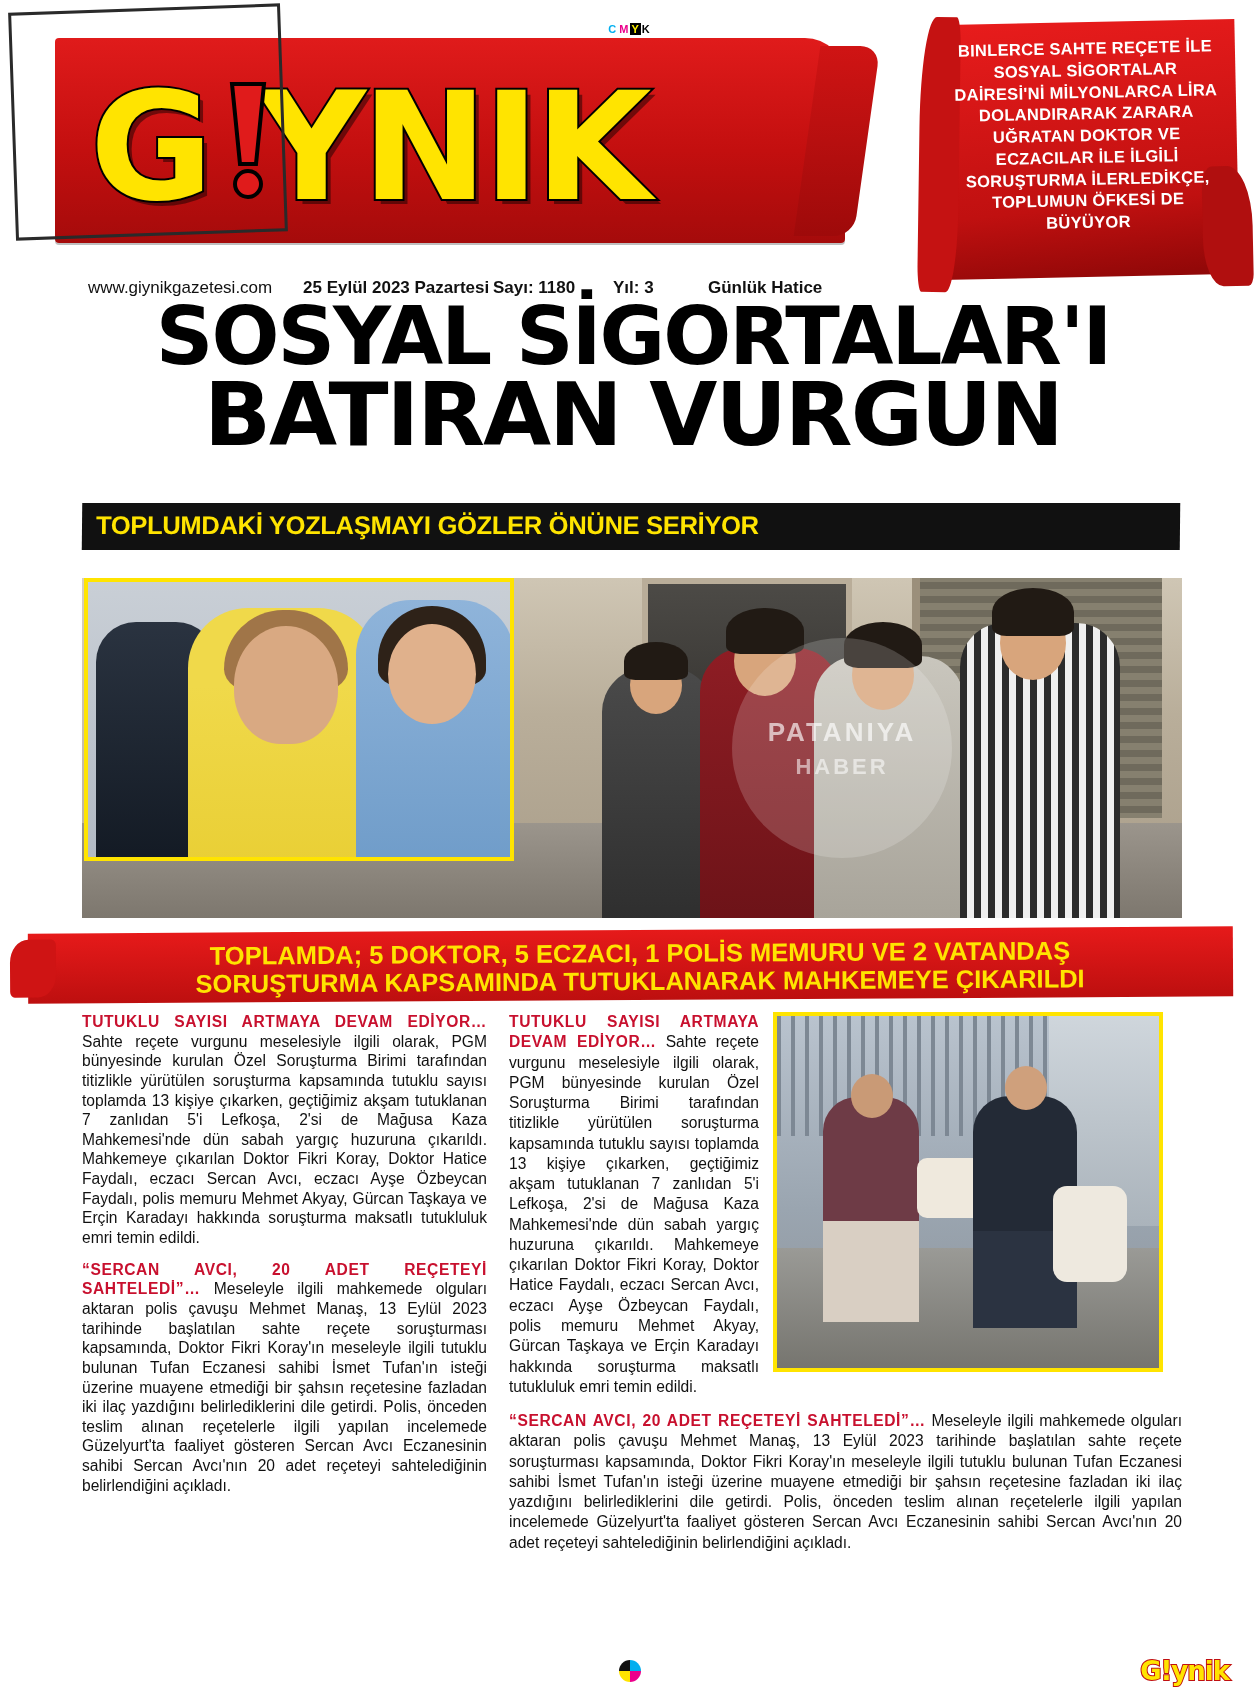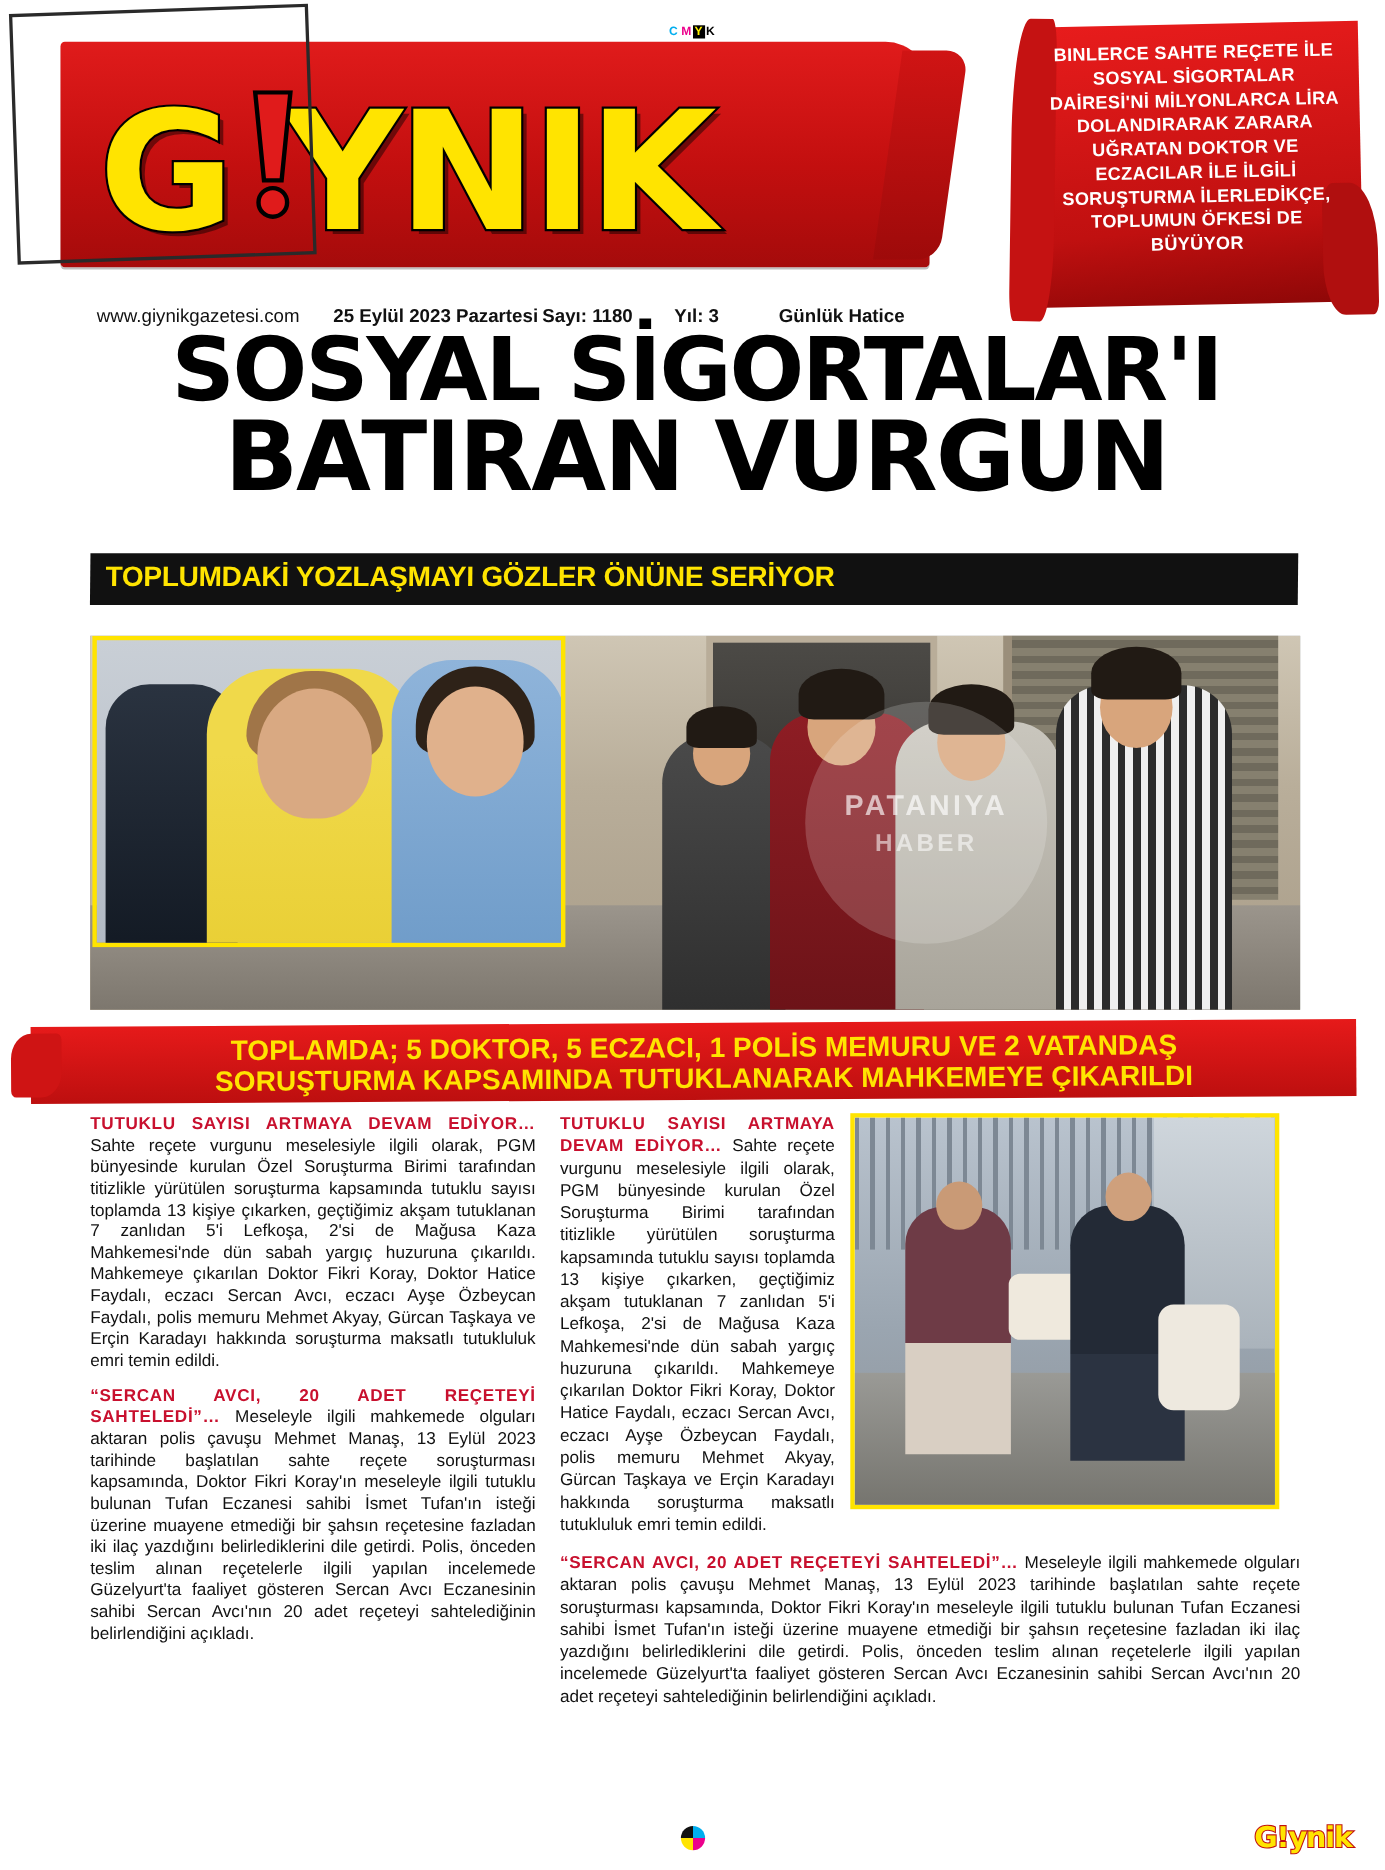--- a/index.html
+++ b/index.html
@@ -48,21 +48,21 @@
     content:"";
     position:absolute;
     right:-22px; top:8px;
     width:60px;height:190px;
     background:linear-gradient(180deg,#d01414,#9e0a0a);
     transform:skewX(-8deg);
     border-radius:0 20px 20px 0;
   }
   .logo-text {
     position: absolute;
-    top: 44px; left: 60px;
+    top: 34px; left: 60px;
     font-family: "DejaVu Sans", sans-serif;
     font-weight: bold;
     font-size: 150px;
     line-height: 1;
     color: #ffe400;
     letter-spacing: -4px;
     -webkit-text-stroke: 4px #000;
     paint-order: stroke fill;
     text-shadow: 5px 5px 0 rgba(0,0,0,.45);
     white-space: nowrap;

